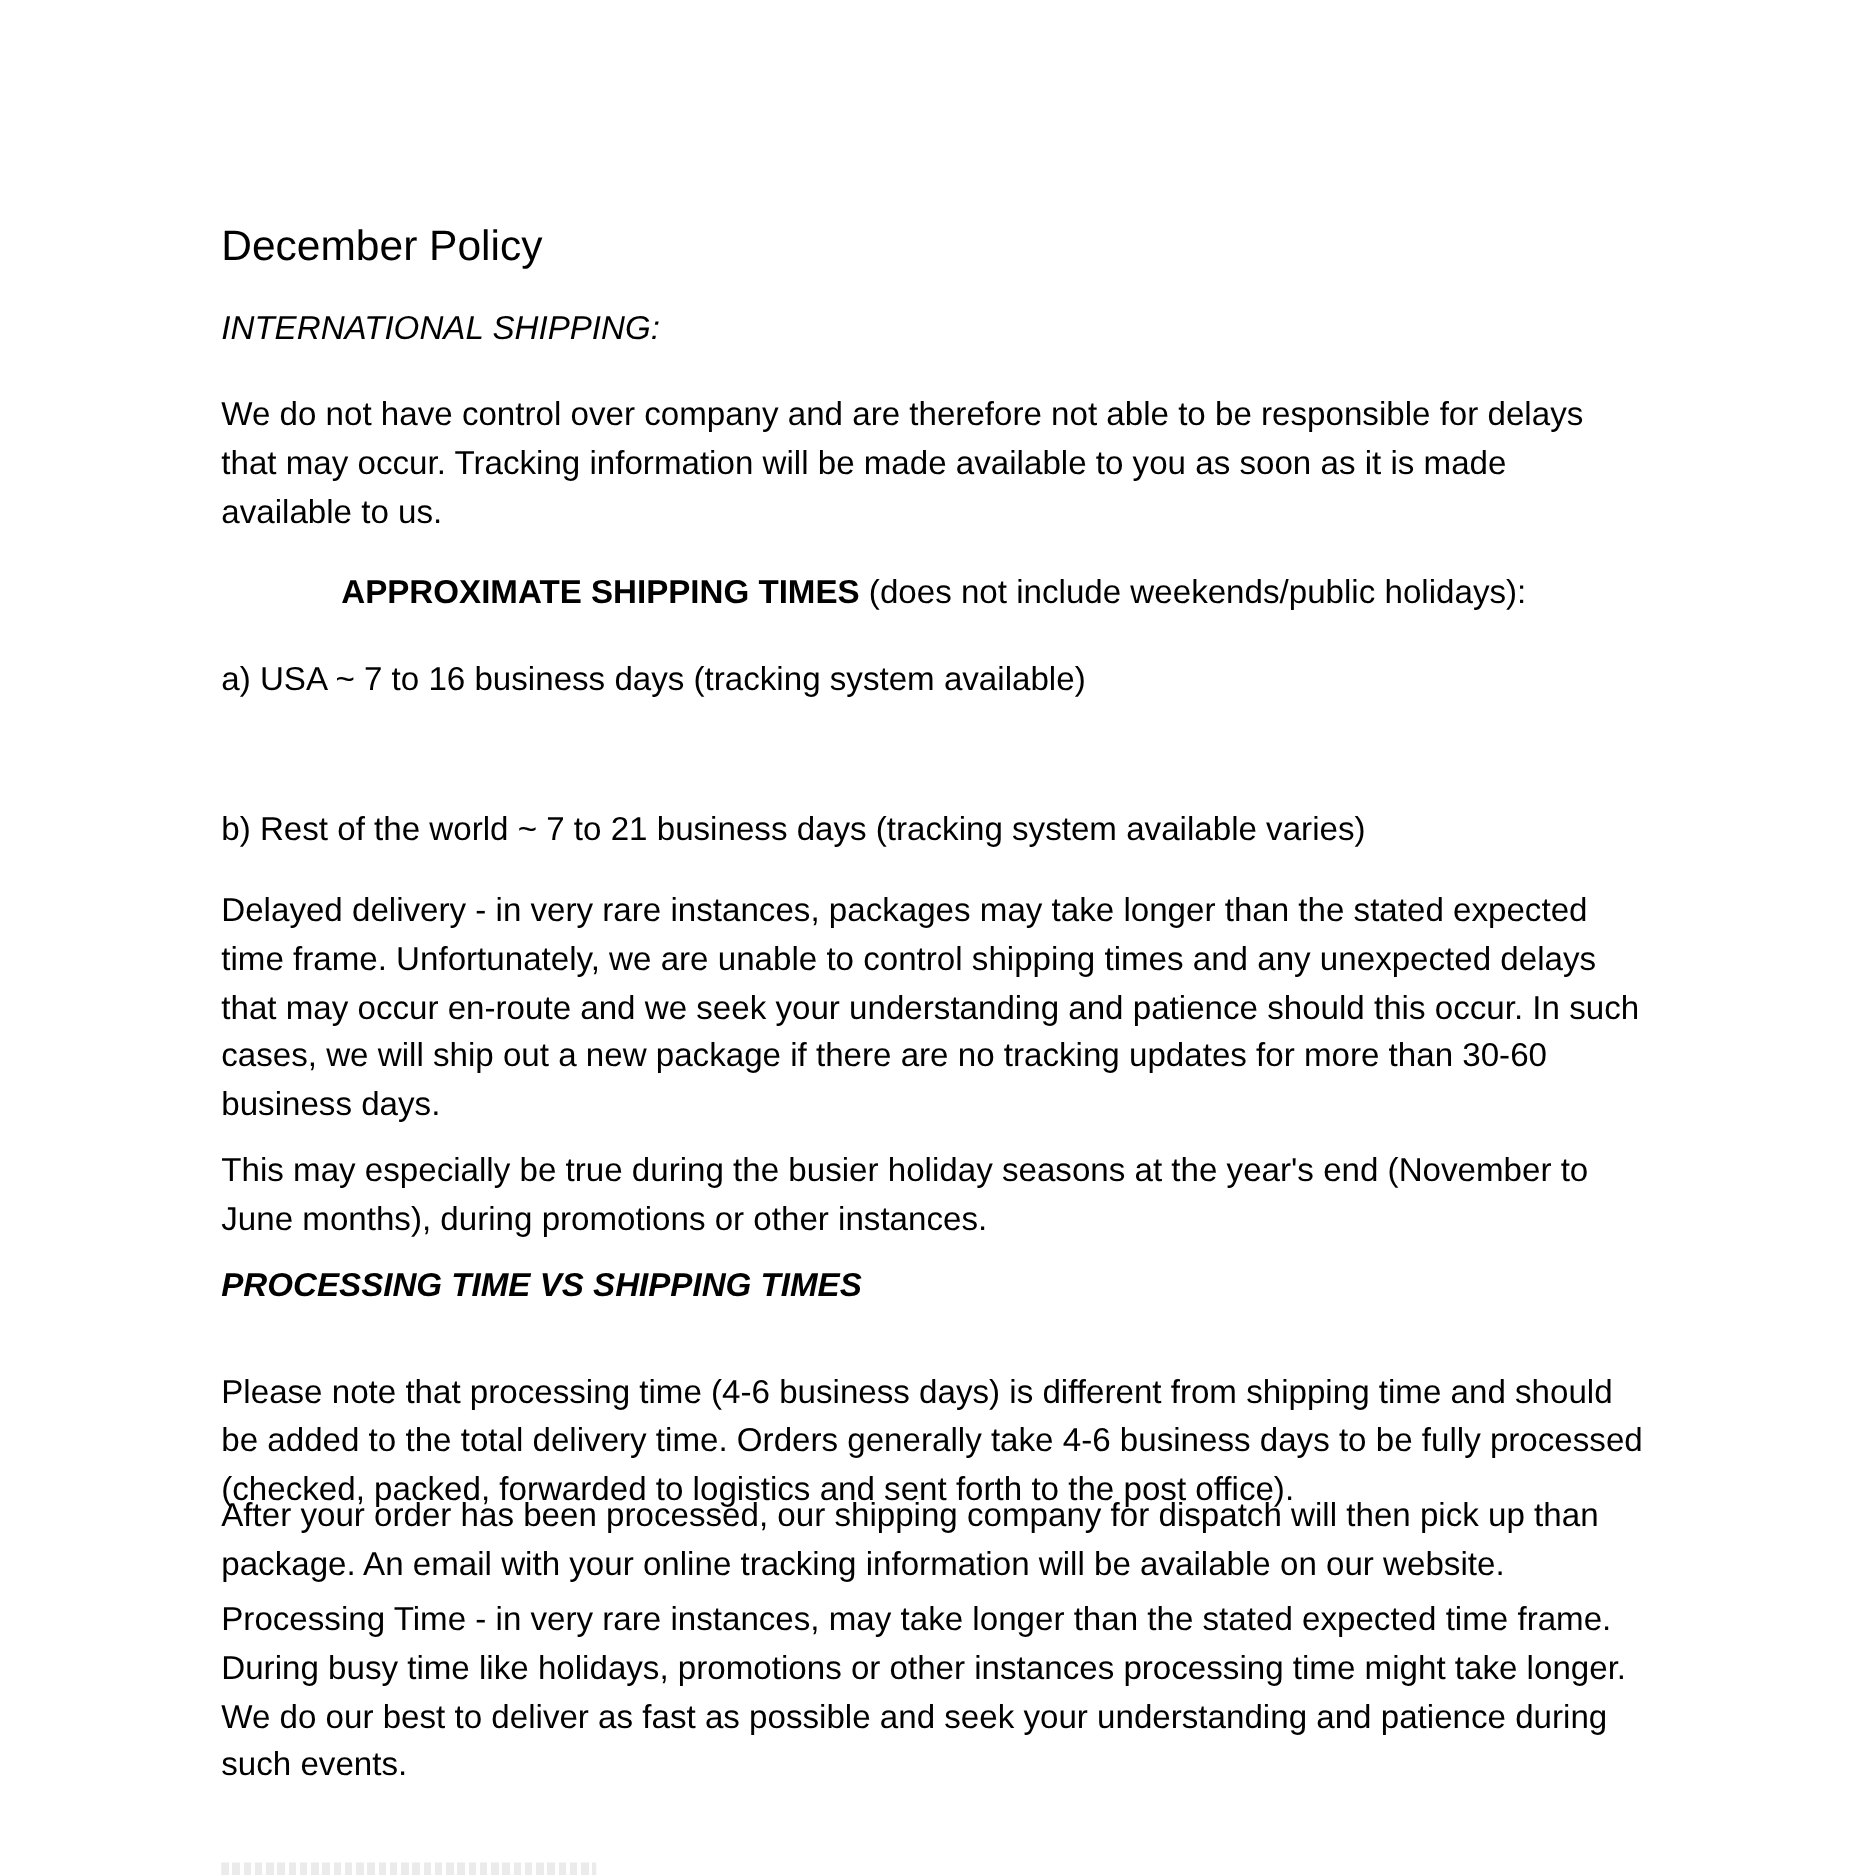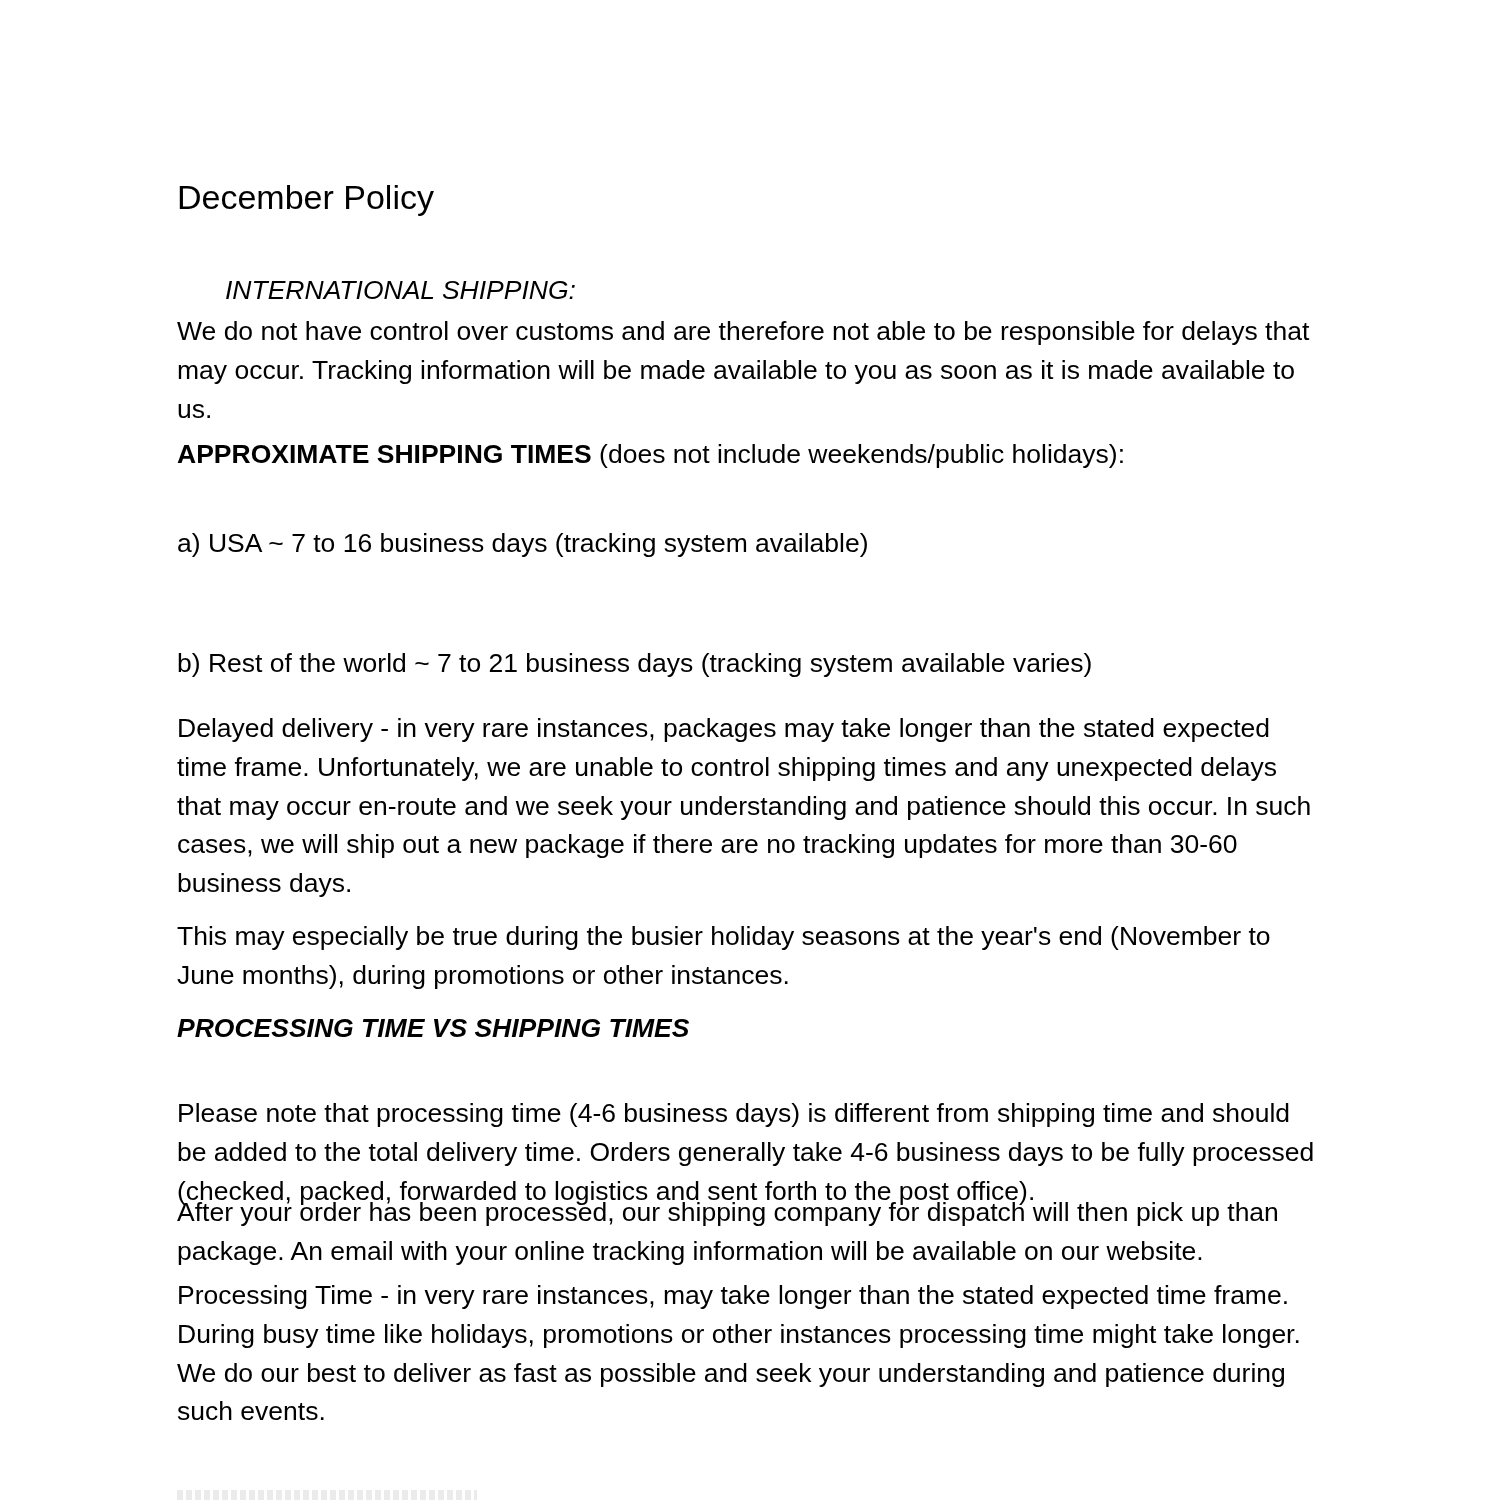--- a/index.html
+++ b/index.html
@@ -14,25 +14,25 @@
     .nw { white-space:nowrap; }
     .faint { position:absolute; top:1490px; left:0; width:300px; height:10px; opacity:0.08;
       background:repeating-linear-gradient(90deg,#000 0 6px,transparent 6px 9px); }
   </style>
 </head>
 <body>
 
 <div class="page">
   <div class="title">December Policy</div>
 
-  <div class="blk it nw" style="top:271px;margin-left:48px;">INTERNATIONAL SHIPPING:</div>
+  <div class="blk it nw" style="top:243px;">INTERNATIONAL SHIPPING:</div>
 
-  <div class="blk" style="top:312px;">We do not have control over customs and are therefore not able to be responsible for delays that may occur. Tracking information will be made available to you as soon as it is made available to us.</div>
+  <div class="blk" style="top:312px;">We do not have control over company and are therefore not able to be responsible for delays that may occur. Tracking information will be made available to you as soon as it is made available to us.</div>
 
-  <div class="blk nw" style="top:435px;">
+  <div class="blk nw" style="top:454px;text-align:center;">
     <span class="b">APPROXIMATE SHIPPING TIMES</span><span> (does not include weekends/public holidays):</span>
   </div>
 
   <div class="blk nw" style="top:524px;">a) USA ~ 7 to 16 business days (tracking system available)</div>
 
   <div class="blk nw" style="top:644px;">b) Rest of the world ~ 7 to 21 business days (tracking system available varies)</div>
 
   <div class="blk" style="top:709px;">Delayed delivery - in very rare instances, packages may take longer than the stated expected time frame. Unfortunately, we are unable to control shipping times and any unexpected delays that may occur en-route and we seek your understanding and patience should this occur. In such cases, we will ship out a new package if there are no tracking updates for more than 30-60 business days.</div>
 
   <div class="blk" style="top:917px;">This may especially be true during the busier holiday seasons at the year's end (November to June months), during promotions or other instances.</div>

